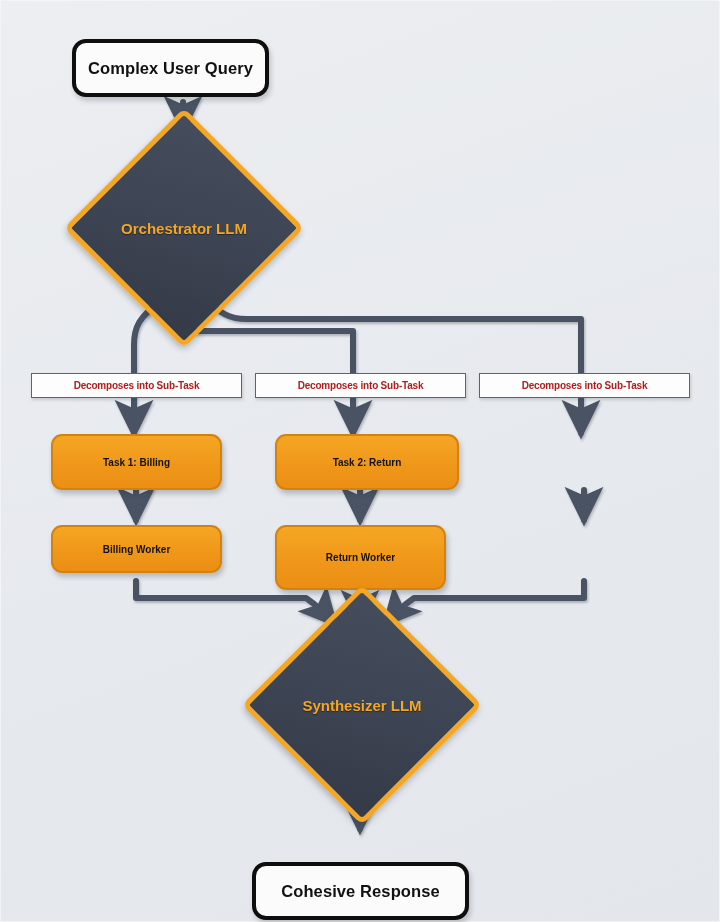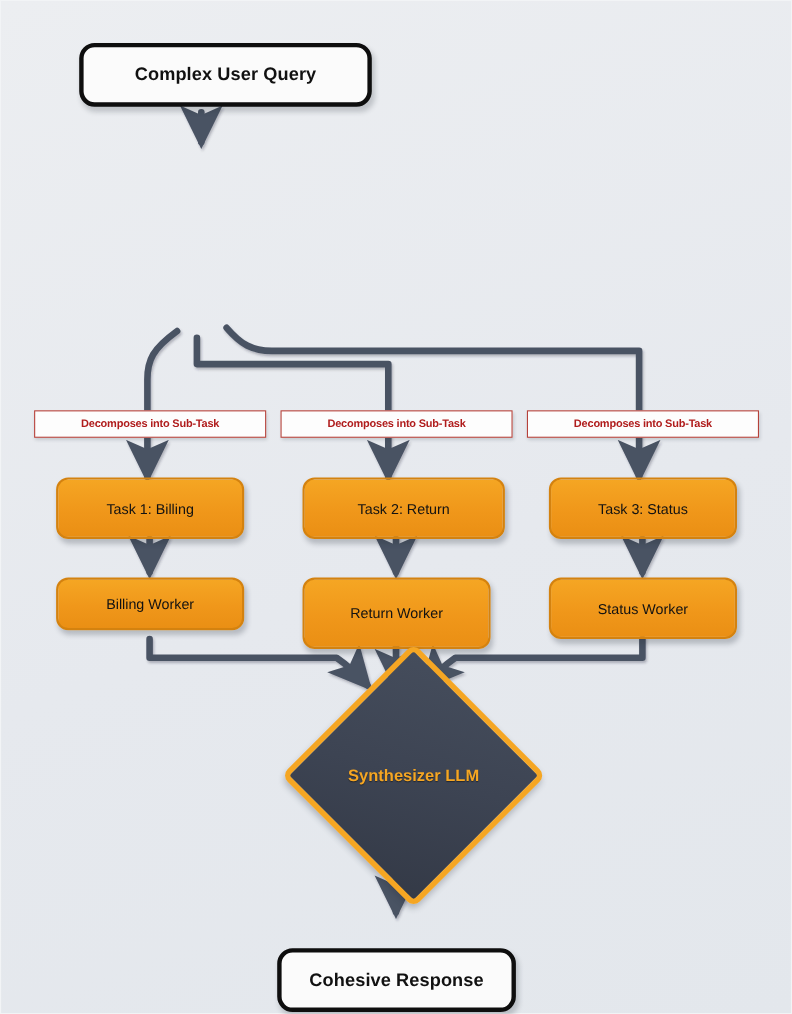--- a/index.html
+++ b/index.html
@@ -57,22 +57,22 @@
     border: 2px solid #d4820f;
     border-radius: 11px;
     box-shadow: 2px 4px 5px rgba(40,48,60,0.25);
     display: flex;
     align-items: center;
     justify-content: center;
     box-sizing: border-box;
   }
   .process .lbl {
     color: #121212;
-    font-size: 13px;
-    font-weight: normal;
+    font-size: 10px;
+    font-weight: bold;
     white-space: nowrap;
   }
 
   
   .diamond-wrap {
     position: absolute;
   }
   .diamond-shape {
     position: absolute;
     left: 0;
@@ -153,56 +153,54 @@
       <path d="M 135 580 L 135 597 L 305 597 C 318 606 325 613 333 622" marker-end="url(#ah)"></path>
 
       <path d="M 359 580 L 359 622" marker-end="url(#ah)"></path>
 
       <path d="M 583 580 L 583 597 L 413 597 C 400 606 393 613 385 622" marker-end="url(#ah)"></path>
 
       <path d="M 359 793 L 359 828" marker-end="url(#ah)"></path>
     </g>
   </svg>
 
-  <div class="terminal" style="left:71px; top:38px; width:266px; height:58px;">
+  <div class="terminal" style="left:71px; top:38px; width:197px; height:58px;">
     <span class="lbl">Complex User Query</span>
   </div>
 
+  <div class="diamond-wrap" style="left:98px; top:142px; width:170px; height:170px;">
+    <div class="diamond-shape"></div>
+    <span class="lbl">Orchestrator LLM</span>
+  </div>
 
   <div class="edge-label" style="left:30px; top:372px; width:211px; height:25px;">
     <span class="lbl">Decomposes into Sub-Task</span>
   </div>
   <div class="edge-label" style="left:254px; top:372px; width:211px; height:25px;">
     <span class="lbl">Decomposes into Sub-Task</span>
   </div>
   <div class="edge-label" style="left:478px; top:372px; width:211px; height:25px;">
     <span class="lbl">Decomposes into Sub-Task</span>
   </div>
 
   <div class="process" style="left:50px; top:433px; width:171px; height:56px;">
     <span class="lbl">Task 1: Billing</span>
   </div>
   <div class="process" style="left:274px; top:433px; width:184px; height:56px;">
     <span class="lbl">Task 2: Return</span>
   </div>
-  <div class="process" style="left:498px; top:433px; width:171px; height:56px;">
-    <span class="lbl">Task 3: Status</span>
-  </div>
 
   <div class="process" style="left:50px; top:524px; width:171px; height:48px;">
     <span class="lbl">Billing Worker</span>
   </div>
   <div class="process" style="left:274px; top:524px; width:171px; height:65px;">
     <span class="lbl">Return Worker</span>
   </div>
-  <div class="process" style="left:498px; top:524px; width:171px; height:56px;">
-    <span class="lbl">Status Worker</span>
-  </div>
-
-  <div class="diamond-wrap" style="left:290px; top:619px; width:170px; height:170px;">
+
+  <div class="diamond-wrap" style="left:276px; top:619px; width:170px; height:170px;">
     <div class="diamond-shape"></div>
     <span class="lbl">Synthesizer LLM</span>
   </div>
 
   <div class="terminal" style="left:251px; top:830px; width:217px; height:58px;margin-top:31px;">
     <span class="lbl">Cohesive Response</span>
   </div>
 
 </div>
 

